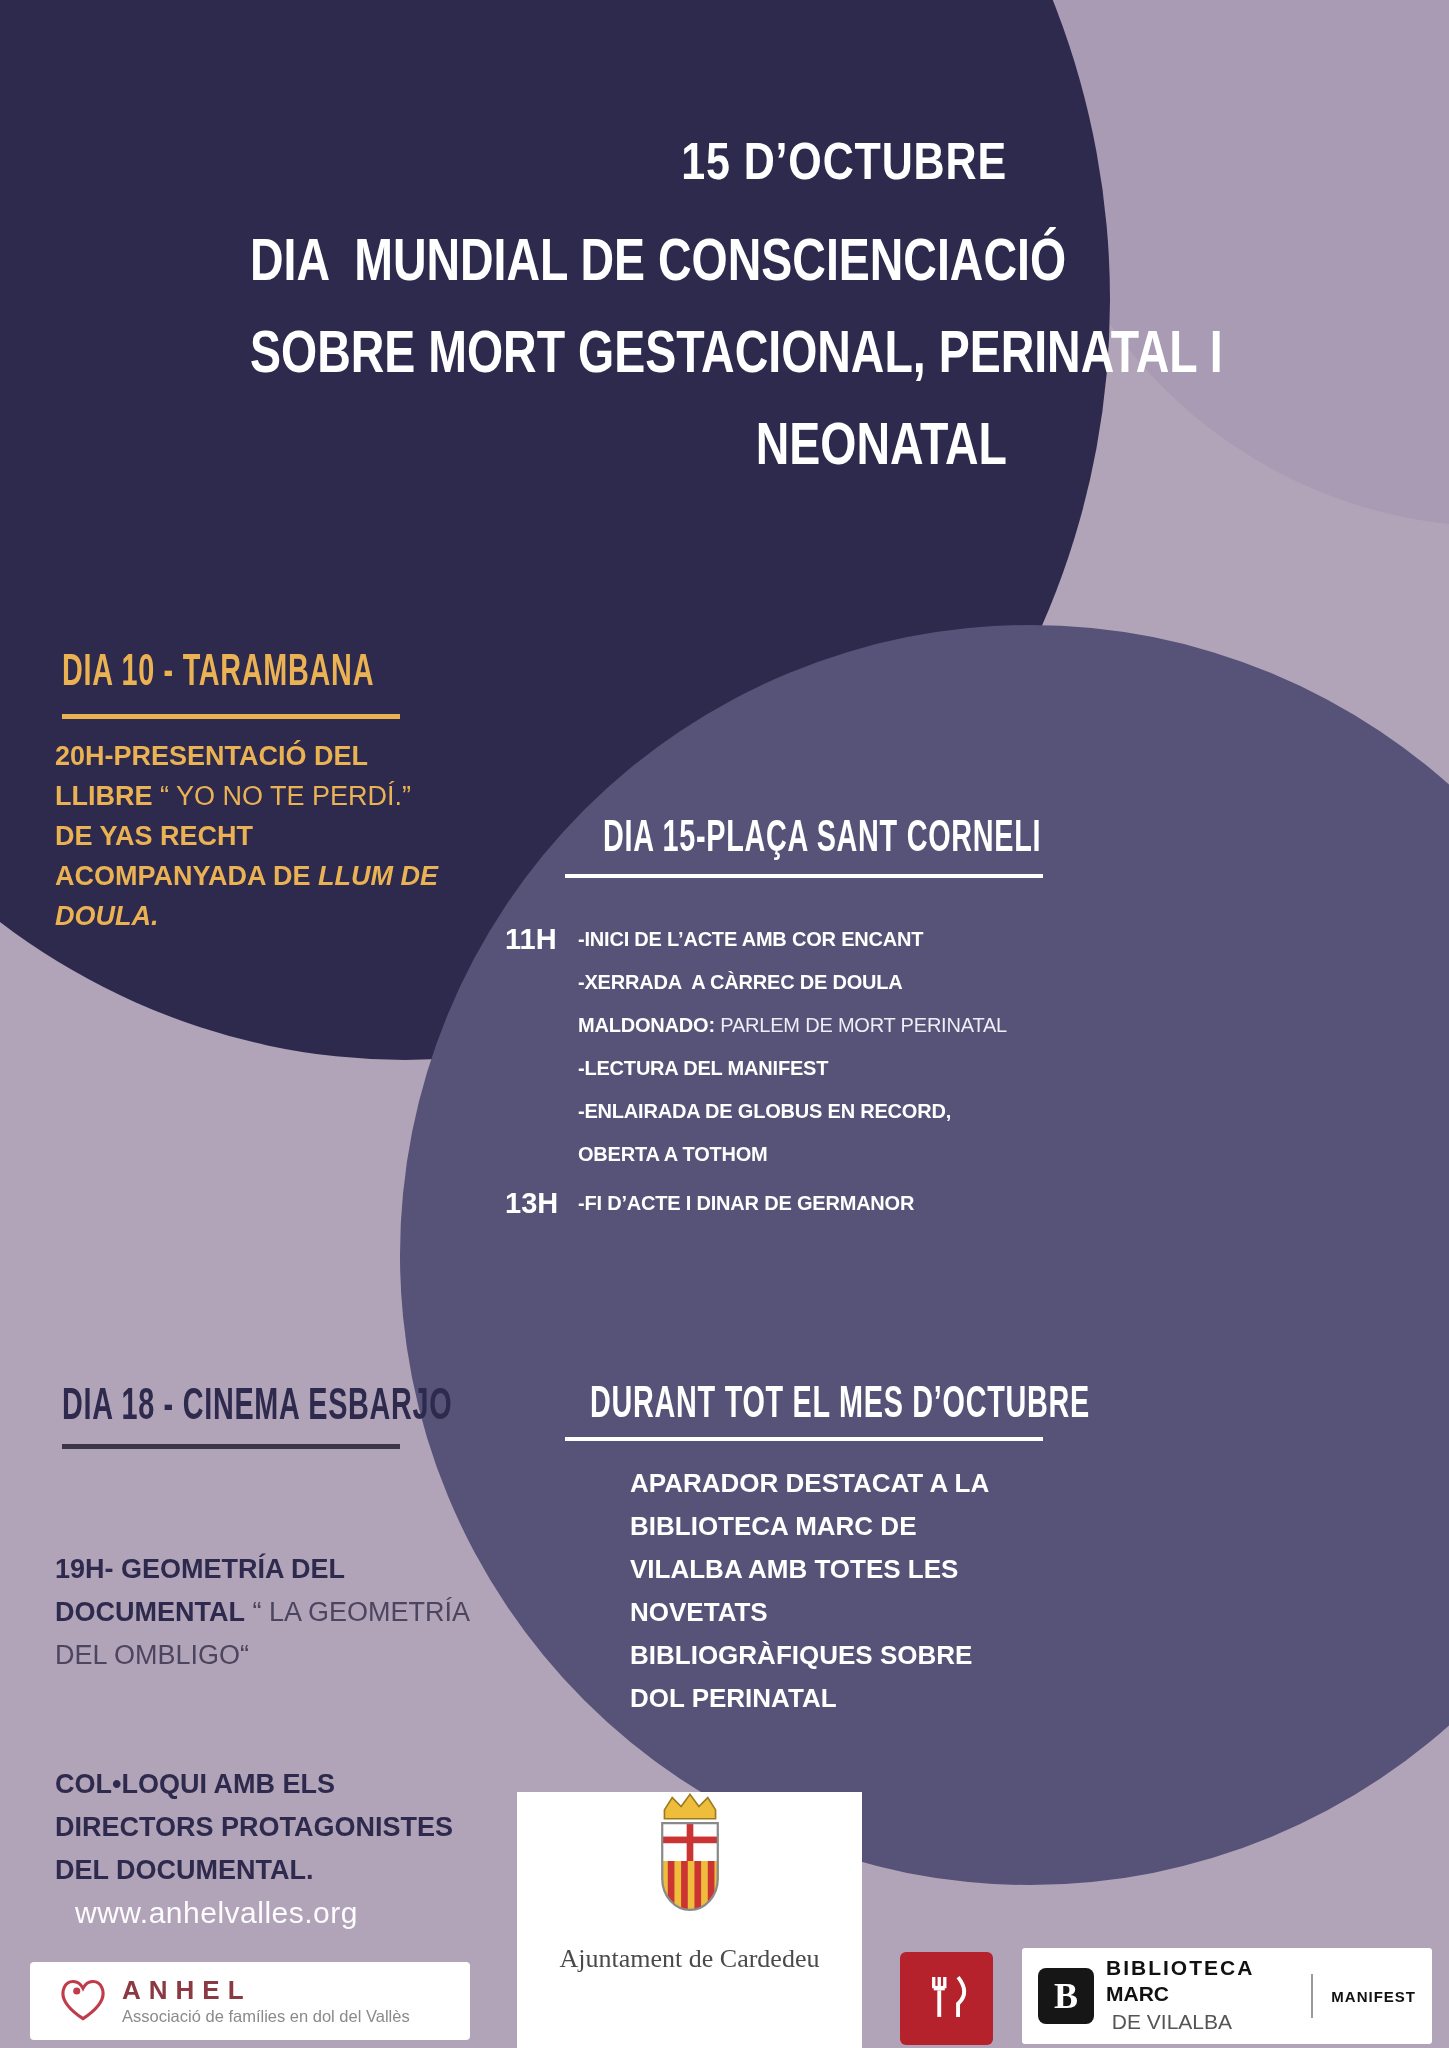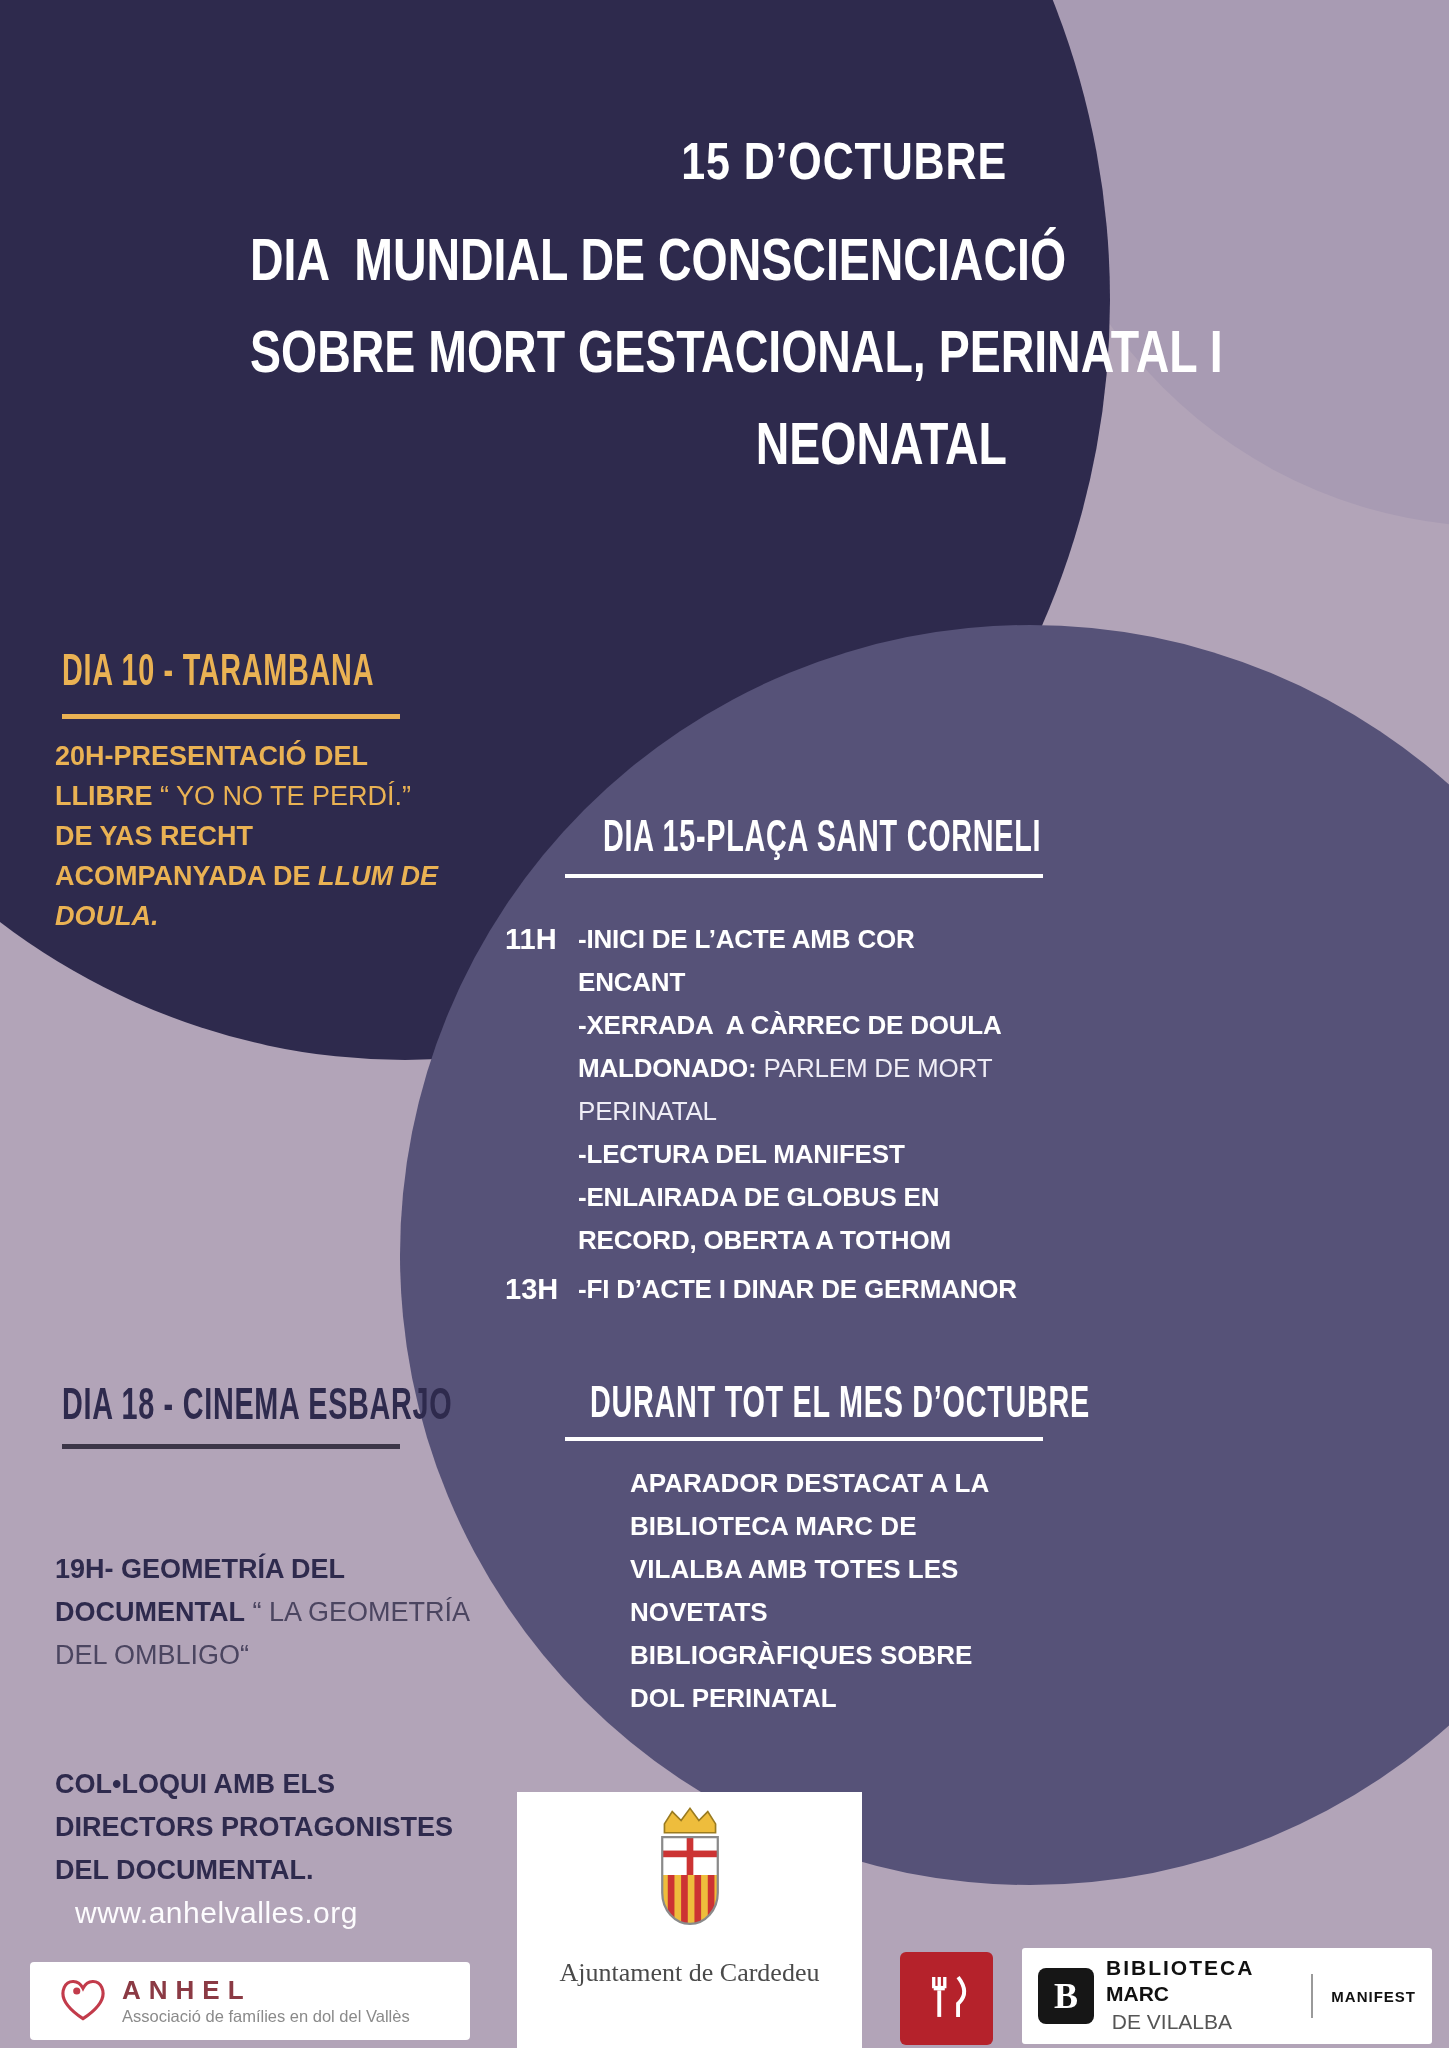--- a/index.html
+++ b/index.html
@@ -56,21 +56,21 @@
   .body-dia10 .it{font-style:italic;}
 
   
   .h-dia15{left:603px;top:812px;color:#ffffff;}
   .rule-dia15{left:565px;top:874px;width:478px;height:4px;background:#ffffff;}
   .sched{position:absolute;left:505px;top:918px;width:512px;color:#ffffff;}
   .sched-row{display:flex;align-items:flex-start;margin-bottom:6px;}
   .sched-time{flex:0 0 73px;font-size:29px;font-weight:700;line-height:43px;}
   .sched-items{flex:1;}
   .sched-item{
-    font-size:26px;font-weight:700;line-height:43px;
+    font-size:20px;font-weight:700;line-height:43px;
     letter-spacing:-0.2px;white-space:pre-wrap;
   }
   .sched-item .r{font-weight:400;color:#efedf6;white-space:pre-wrap;}
 
   
   .h-dia18{left:62px;top:1380px;color:#2e2a4d;}
   .rule-dia18{left:62px;top:1444px;width:338px;height:5px;background:#3c3648;}
   .body-dia18{
     position:absolute;left:55px;top:1462px;width:414px;
     color:#2e2a4d;font-size:27px;font-weight:700;line-height:43px;white-space:pre-wrap;
@@ -95,21 +95,21 @@
     left:30px;top:1962px;width:440px;height:78px;border-radius:4px;
     display:flex;align-items:center;gap:12px;padding:4px 26px;box-sizing:border-box;
   }
   .anhel-text{display:flex;flex-direction:column;}
   .anhel-name{color:#8b3a44;font-size:26px;font-weight:700;letter-spacing:8px;line-height:30px;}
   .anhel-tag{color:#8a8a8a;font-size:16.5px;line-height:22px;}
 
   .ajuntament-card{
     left:517px;top:1792px;width:345px;height:256px;
     display:flex;flex-direction:column;align-items:center;justify-content:flex-start;
-    box-sizing:border-box;padding-top:14px;
+    box-sizing:border-box;
   }
   .ajuntament-label{
     margin-top:10px;font-family:"Liberation Serif", serif;
     font-size:26px;color:#4a4a4a;
   }
 
   .esbarjo-card{
     left:900px;top:1952px;width:93px;height:93px;background:#b5222b;border-radius:6px;
     display:flex;align-items:center;justify-content:center;
   }

